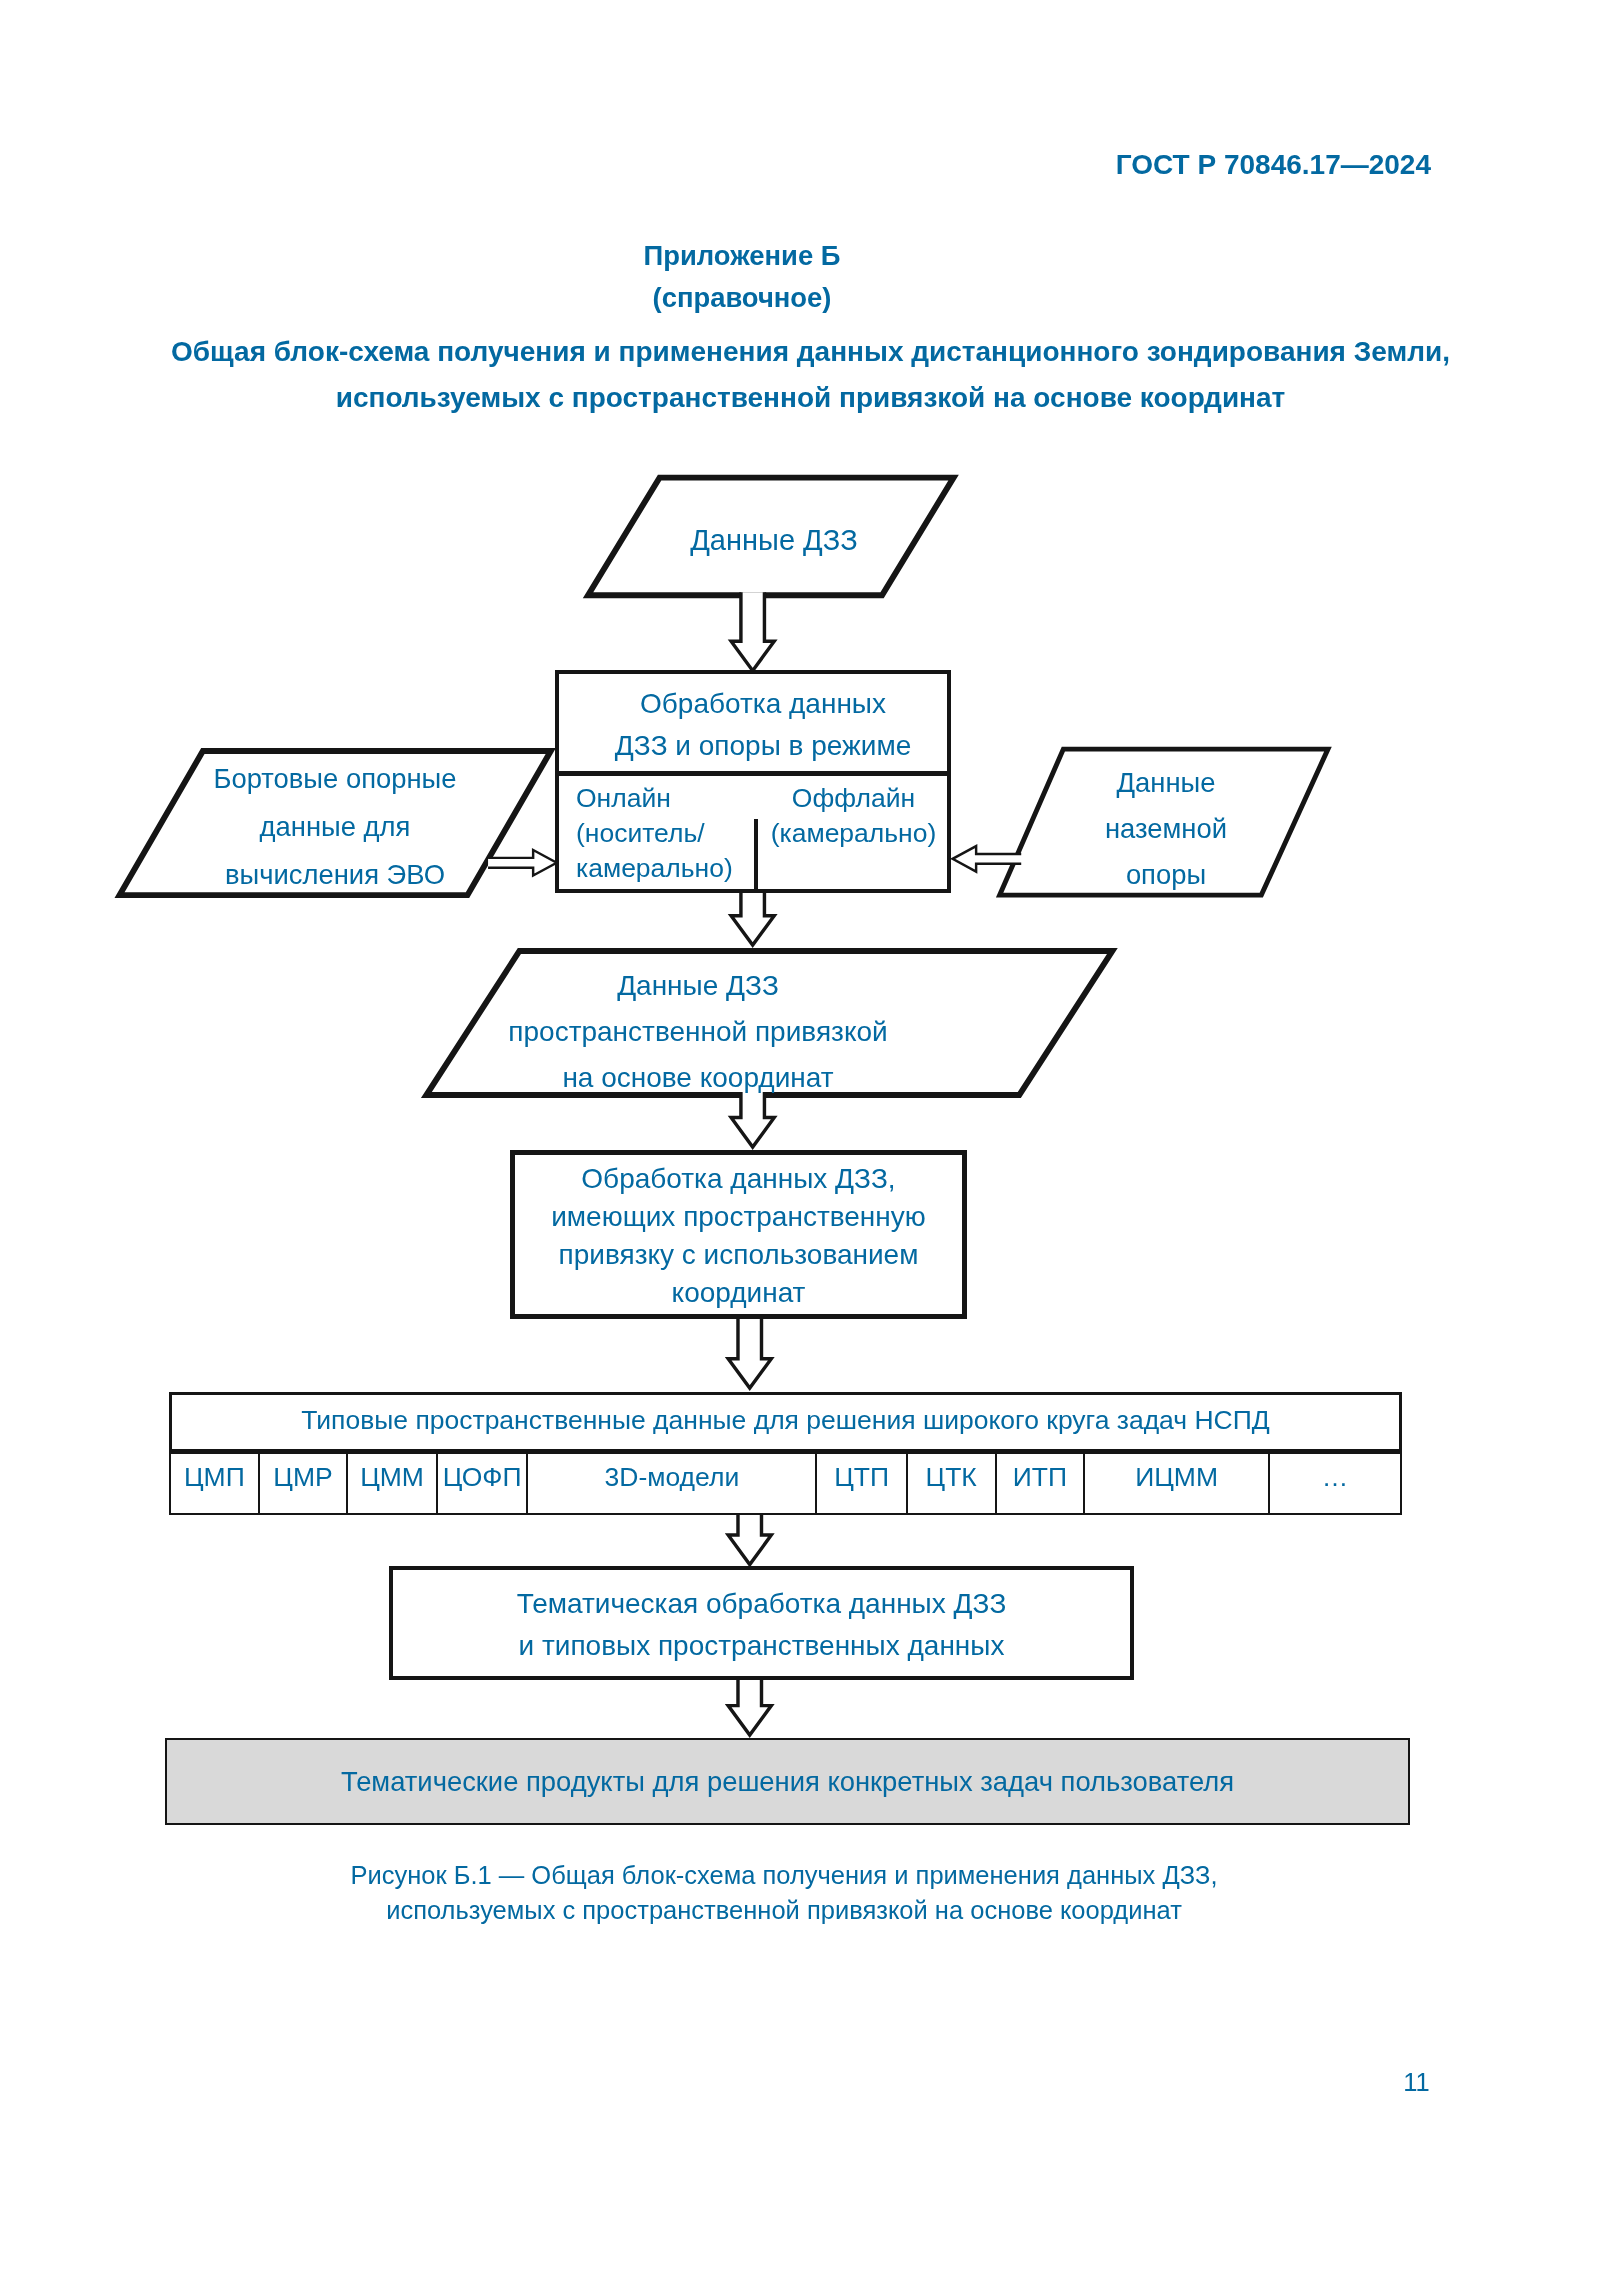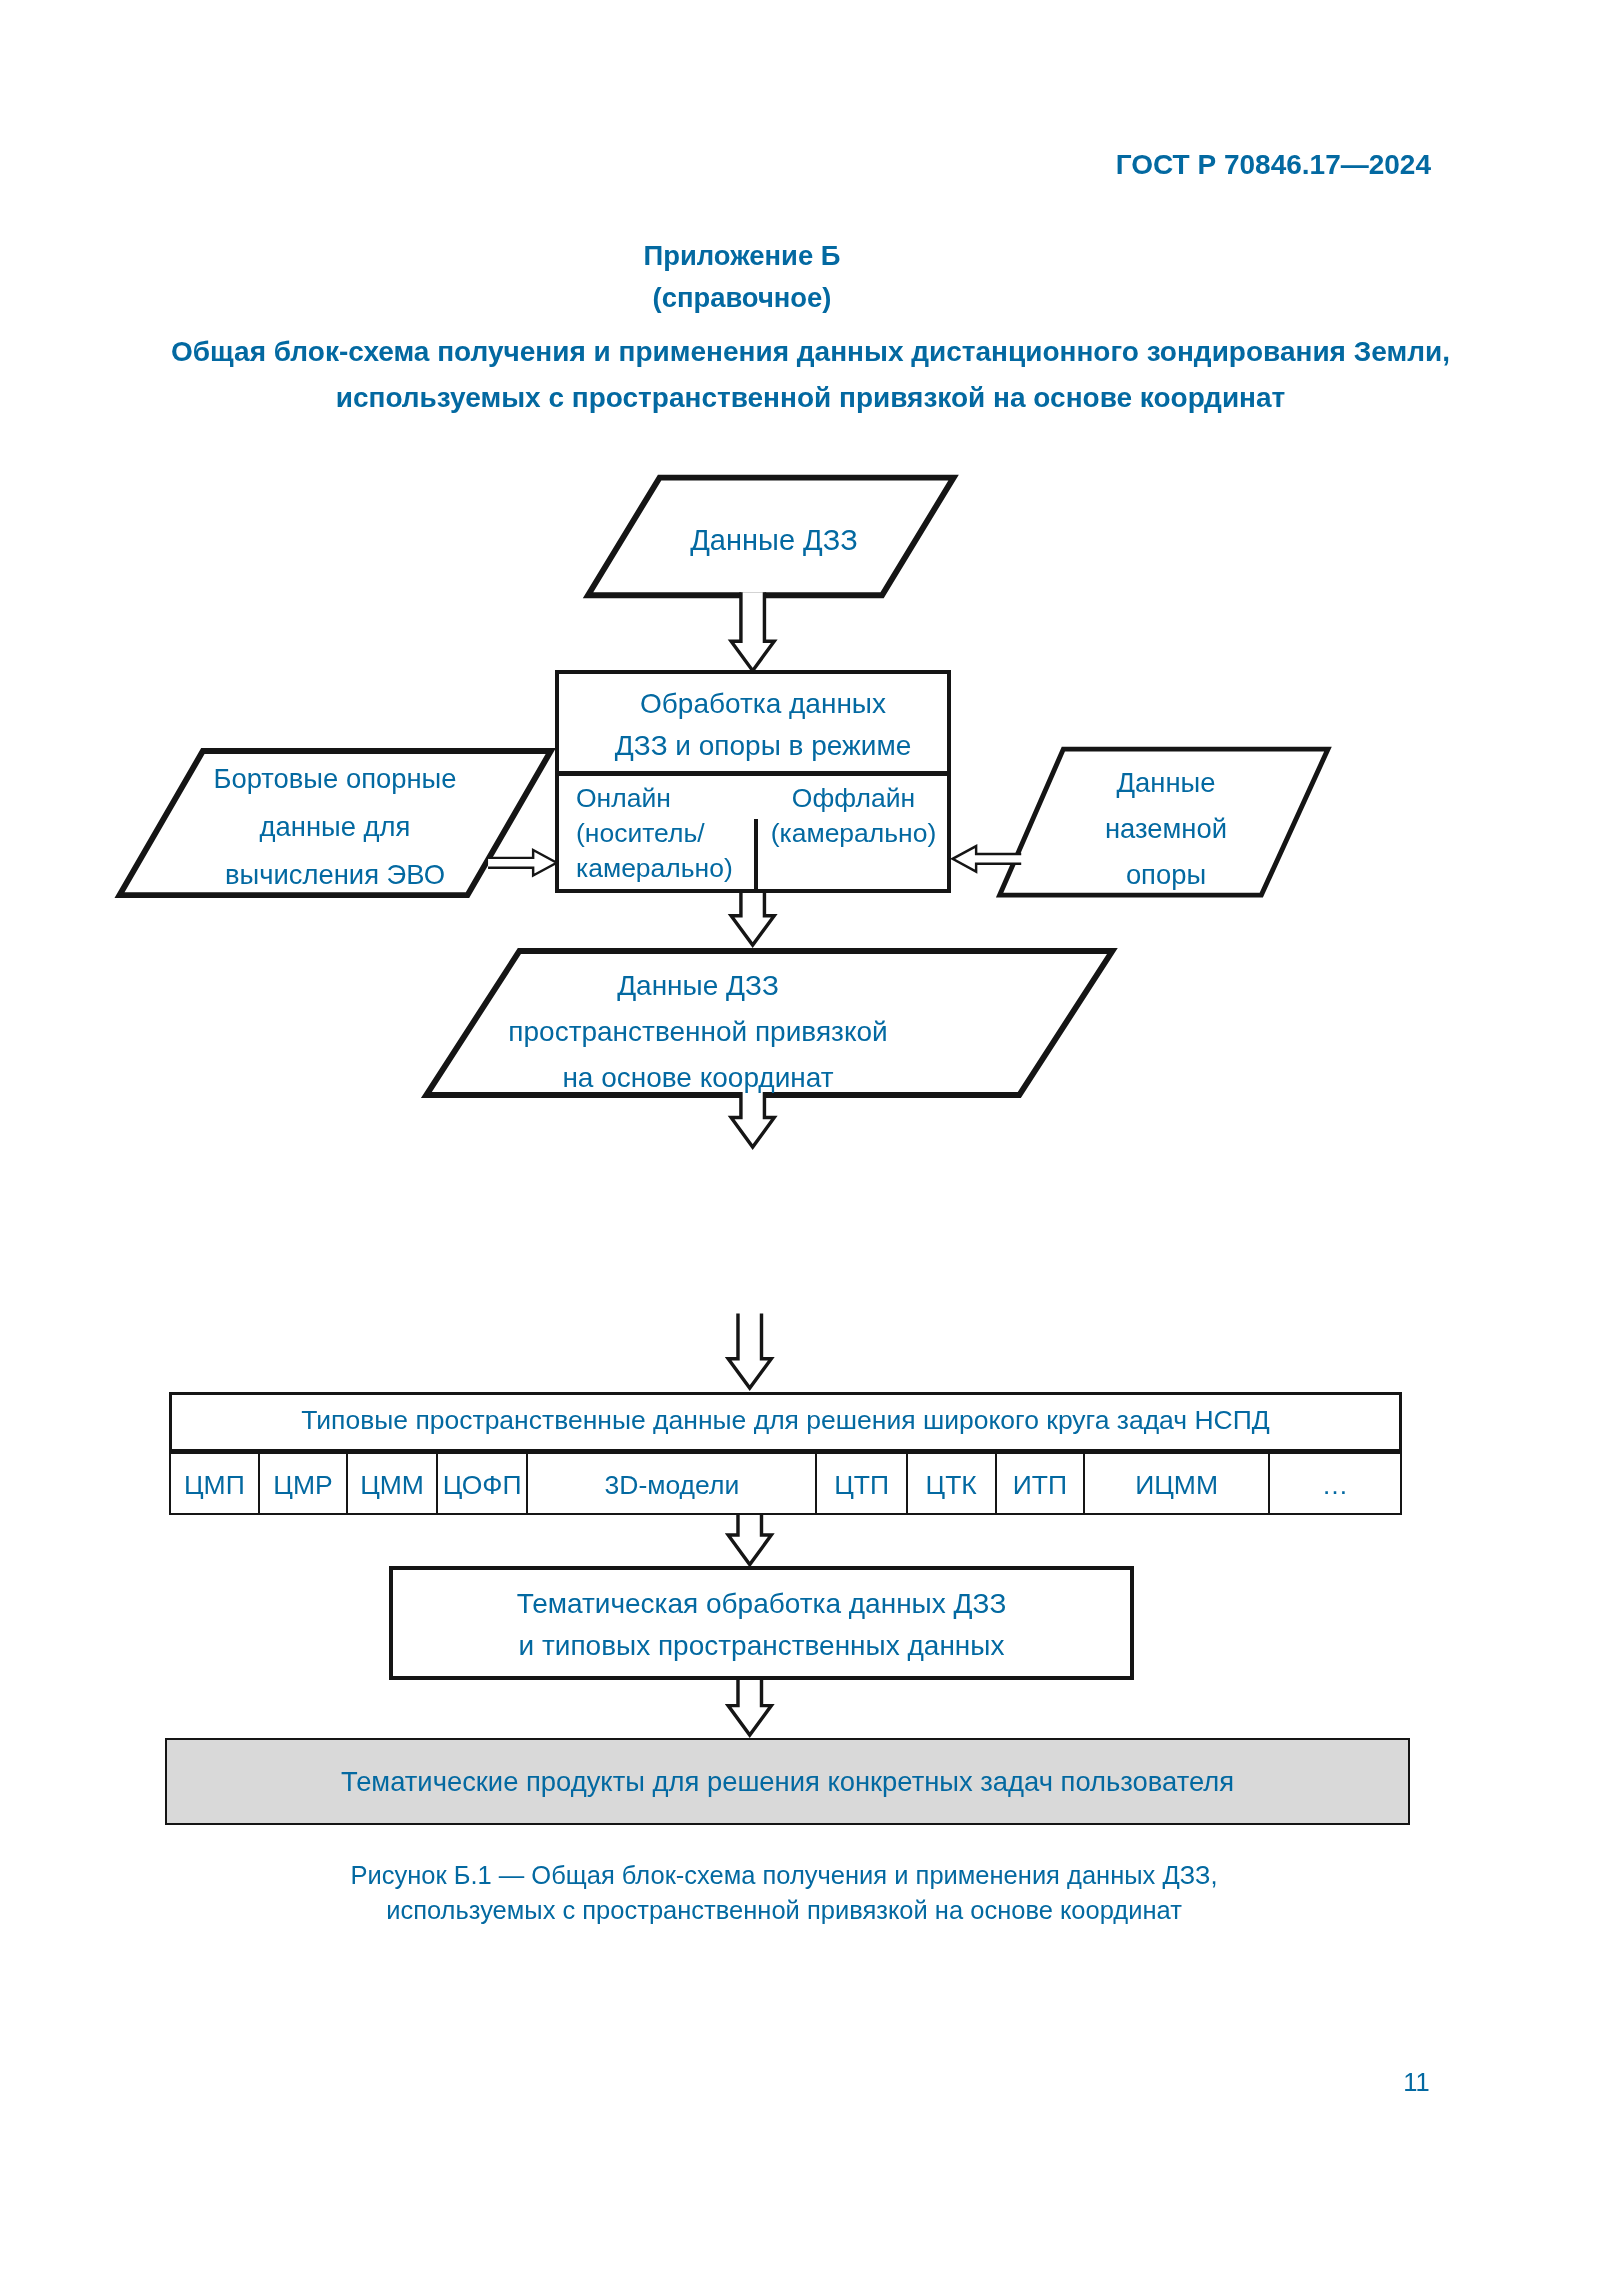--- a/index.html
+++ b/index.html
@@ -39,21 +39,21 @@
 
   .table-header { left:169px; top:1392px; width:1233px; height:60px; border-width:3.9px; }
   .table-header-text { font-size:26.5px; line-height:51px; text-align:center; }
 
   .cells-row {
     position:absolute; left:169px; top:1452px; width:1233px; height:63px;
     display:flex; border:2.9px solid #151515; background:#fff;
   }
   .cell {
     border-right:2.9px solid #151515;
-    font-size:26.5px; text-align:center; padding-top:16px;
+    font-size:26.5px; text-align:center; padding-top:8px;
   }
   .cell:last-child { border-right:none; }
 
   .thematic-box { left:389px; top:1566px; width:745px; height:114px; border-width:4.9px; }
   .thematic-text { padding-top:12.7px; font-size:28px; line-height:42px; text-align:center; }
 
   .gray-box {
     left:165px; top:1738px; width:1245px; height:87px;
     border:2.9px solid #151515; background:#d9d9d9;
     display:flex; align-items:center; justify-content:center;
@@ -132,20 +132,28 @@
   <div class="abs online-label">
     <div>Онлайн</div>
     <div>(носитель/</div>
     <div>камерально)</div>
   </div>
   <div class="abs offline-label">
     <div>Оффлайн</div>
     <div>(камерально)</div>
   </div>
 
+  <div class="box box2">
+    <div class="box2-text">
+      <div>Обработка данных ДЗЗ,</div>
+      <div>имеющих пространственную</div>
+      <div>привязку с использованием</div>
+      <div>координат</div>
+    </div>
+  </div>
 
   <div class="box table-header">
     <div class="table-header-text">Типовые пространственные данные для решения широкого круга задач НСПД</div>
   </div>
   <div class="cells-row">
     <div class="cell" style="flex:90 0 0;">ЦМП</div>
     <div class="cell" style="flex:90 0 0;">ЦМР</div>
     <div class="cell" style="flex:91 0 0;">ЦММ</div>
     <div class="cell" style="flex:92 0 0;">ЦОФП</div>
     <div class="cell" style="flex:298 0 0;">3D-модели</div>

